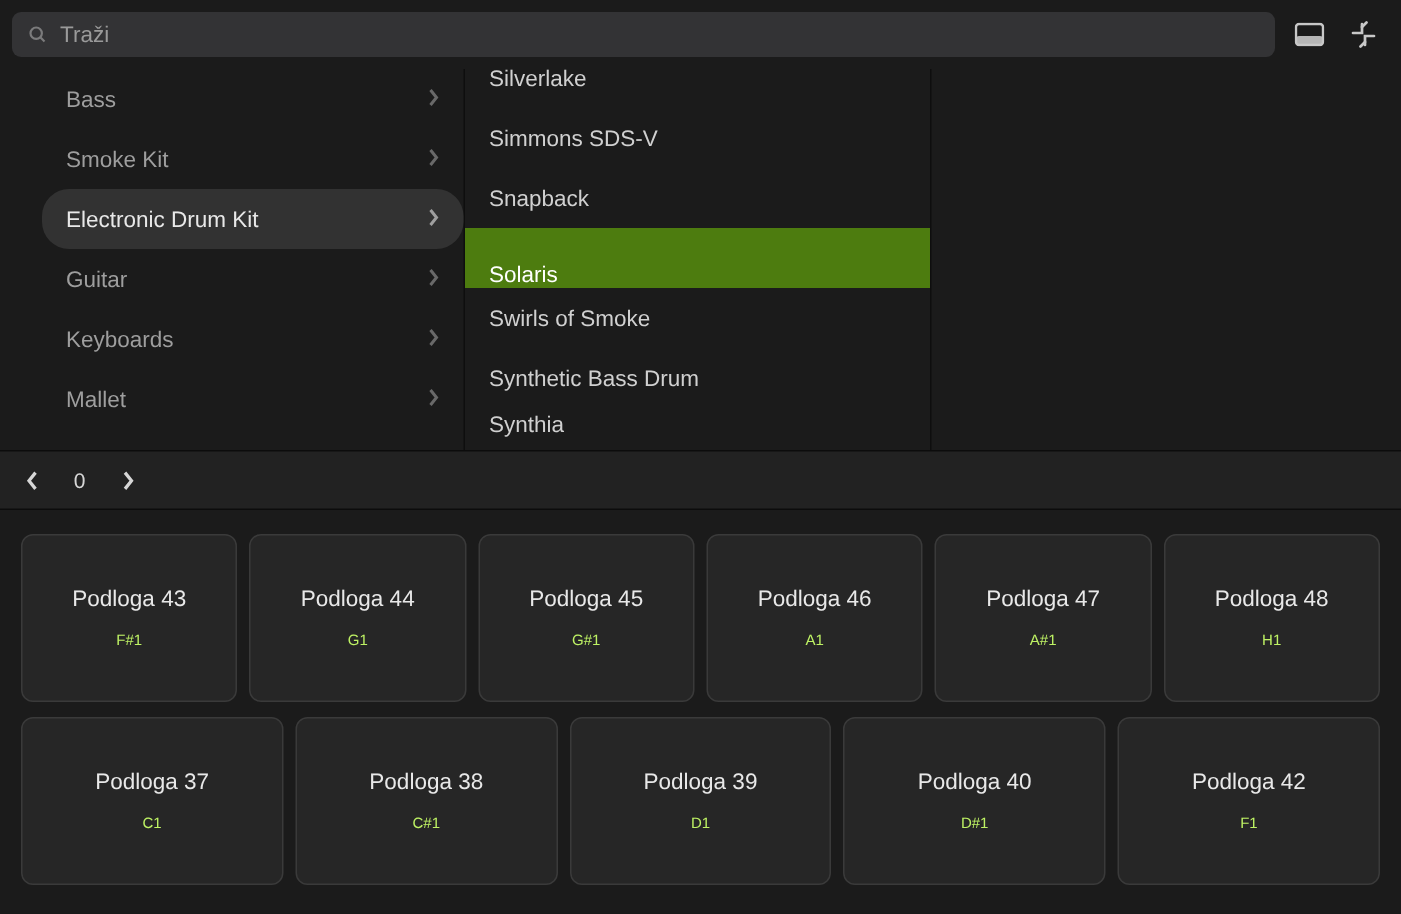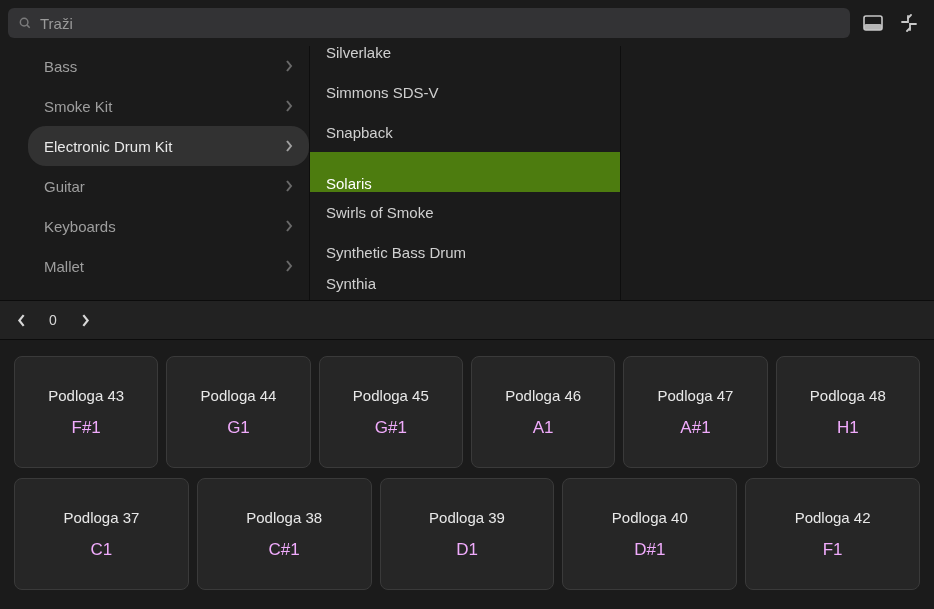--- a/index.html
+++ b/index.html
@@ -94,21 +94,21 @@
     border: 1px solid #3a3a3a;
     border-radius: 8px;
     display:flex;
     flex-direction:column;
     align-items:center;
     justify-content:center;
     gap: 14px;
     cursor:pointer;
   }
   .pad-name { color:#e8e8e8; font-size:15px; }
-  .pad-note { color:#f0abfc; font-size:17px; }
+  .pad-note { color:#bef264; font-size:10px; }
 </style>
 </head>
 <body>
 
 <div class="topbar">
   <div class="search">
     <svg width="14" height="14" viewBox="0 0 24 24" fill="none" stroke="currentColor" stroke-width="2.5">
         <circle cx="10.5" cy="10.5" r="6.5"></circle>
         <line x1="20" y1="20" x2="15.2" y2="15.2"></line>
       </svg>

